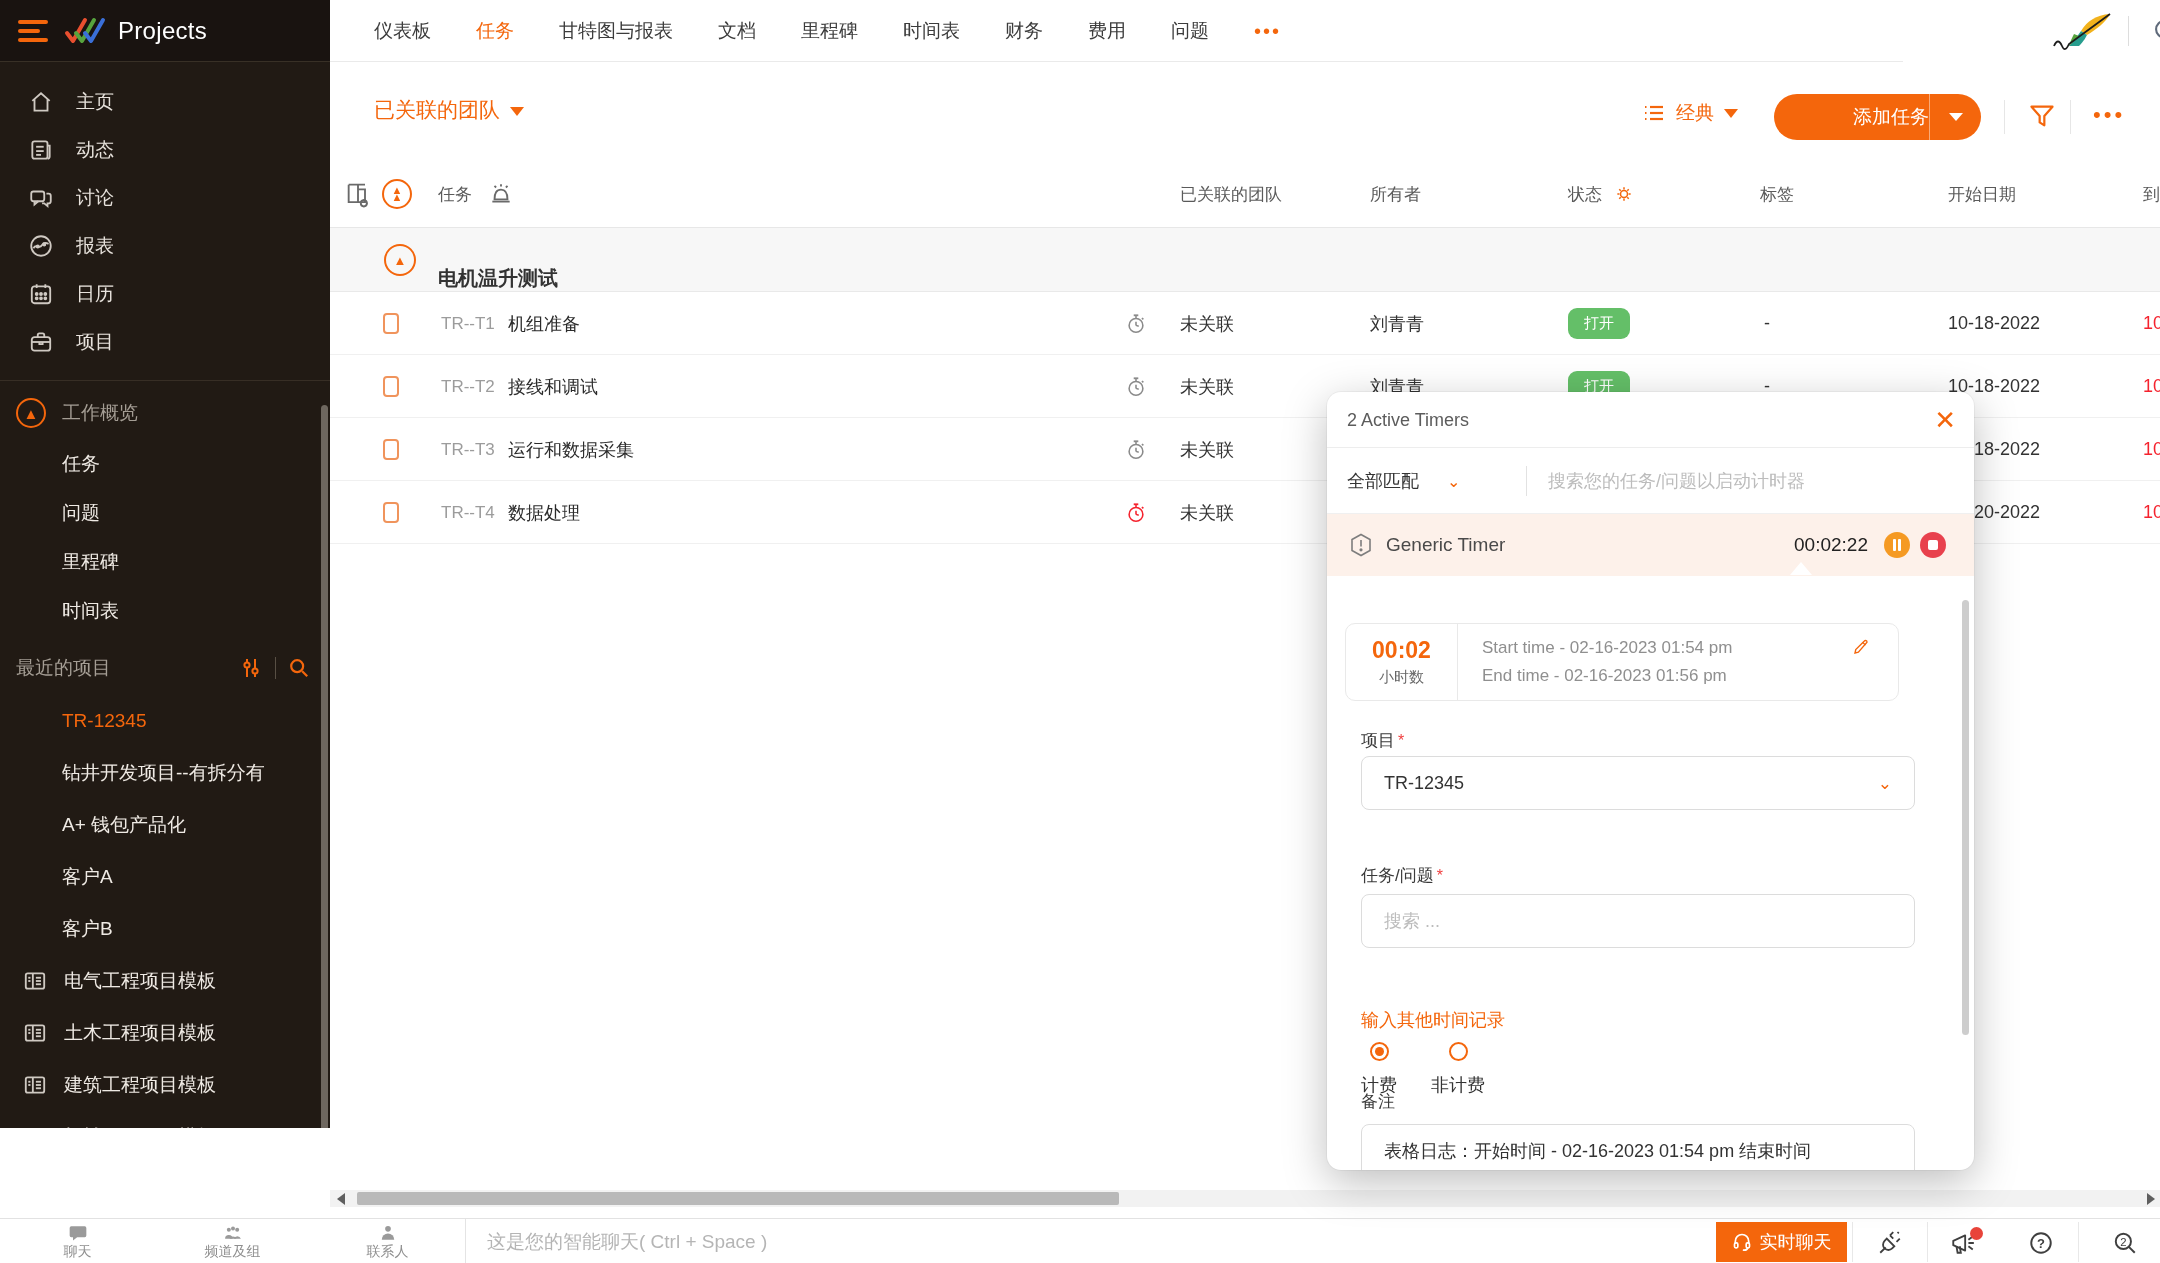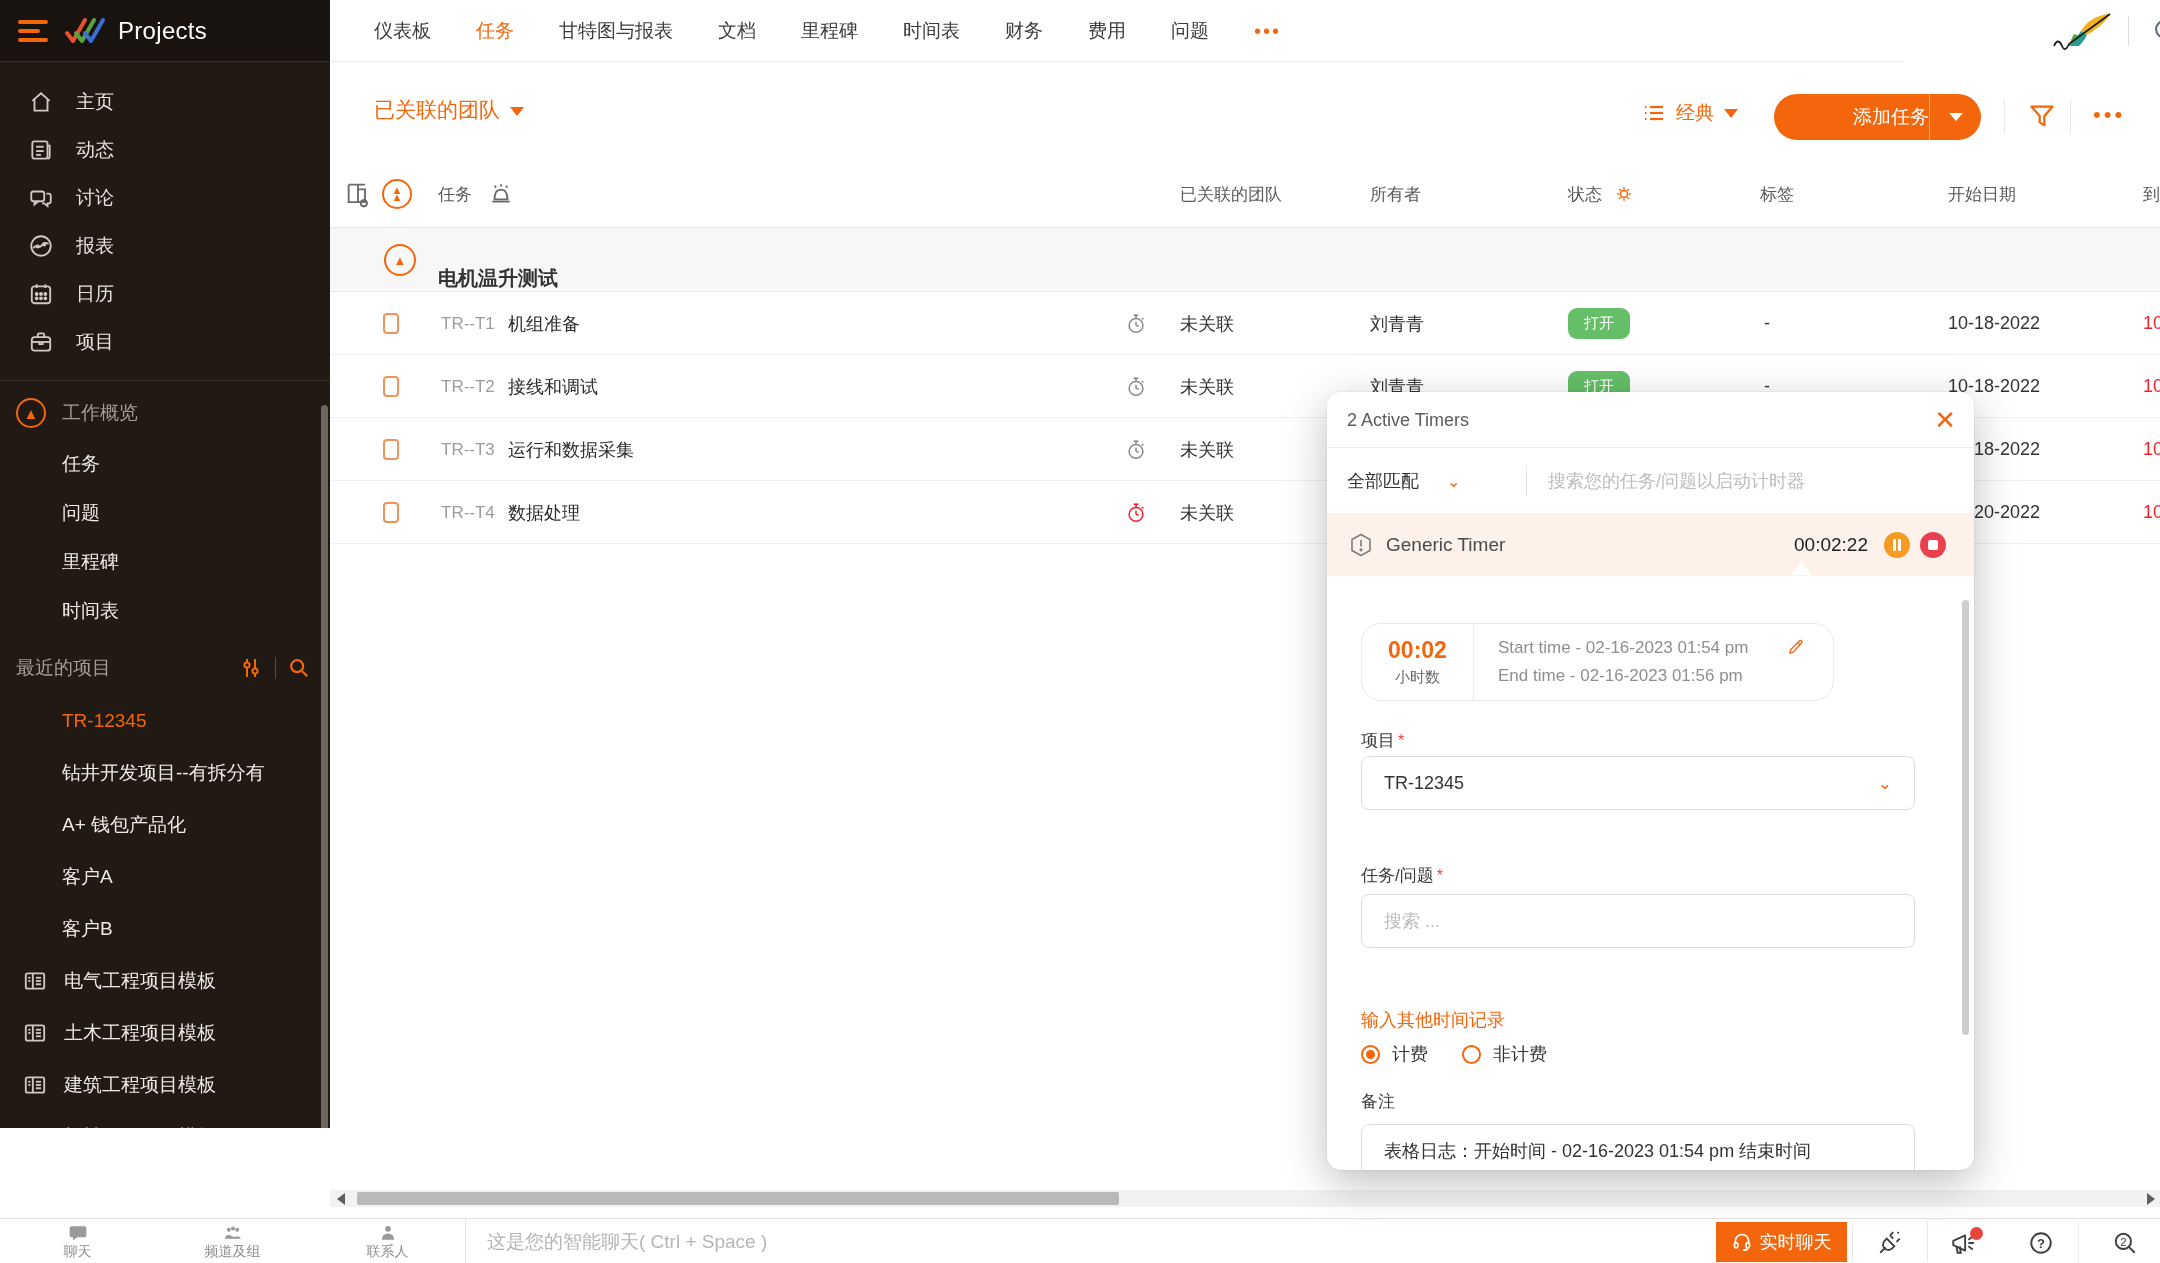--- a/index.html
+++ b/index.html
@@ -103,36 +103,36 @@
   #pp-timer .hex { position:absolute; left:23px; top:19px; width:22px; height:24px; color:#7d7d7d; }
   #pp-timer .nm { position:absolute; left:59px; top:0; height:62px; display:flex; align-items:center; color:#4a4a4a; font-size:19px; }
   #pp-timer .tm { position:absolute; right:106px; top:0; height:62px; display:flex; align-items:center; color:#222; font-size:19px; }
   .ctl { position:absolute; top:18px; width:26px; height:26px; border-radius:50%; cursor:pointer; }
   #ctl-pause { right:64px; background:#f59a23; }
   #ctl-pause i { position:absolute; top:7px; width:3px; height:12px; background:#fff; border-radius:1px; }
   #ctl-pause i:first-child { left:9px; } #ctl-pause i:last-child { left:14px; }
   #ctl-stop { right:28px; background:#e8414d; }
   #ctl-stop i { position:absolute; left:8px; top:8px; width:10px; height:10px; background:#fff; border-radius:2px; }
   #pp-caret { position:absolute; left:463px; top:170px; width:0; height:0; border-left:11px solid transparent; border-right:11px solid transparent; border-bottom:13px solid #fff; z-index:2; }
-  #pp-card { position:absolute; left:34px; top:231px; width:473px; height:78px; border:1px solid #e9e9e9; border-radius:20px; display:flex; }
+  #pp-card { position:absolute; left:18px; top:231px; width:554px; height:78px; border:1px solid #e9e9e9; border-radius:10px; display:flex; }
   #pp-card .hours { width:112px; display:flex; flex-direction:column; align-items:center; justify-content:center; border-right:1px solid #e9e9e9; }
   #pp-card .hours .hv { color:#f4660c; font-size:23px; font-weight:bold; }
   #pp-card .hours .hl { color:#666; font-size:15px; margin-top:4px; }
   #pp-card .times { flex:1; display:flex; flex-direction:column; justify-content:center; padding-left:24px; color:#8f8f8f; font-size:17px; line-height:28px; }
   #pp-card .pencil { position:absolute; right:28px; top:14px; width:18px; height:18px; color:#f4660c; cursor:pointer; }
   .pp-label { position:absolute; left:34px; color:#3a3a3a; font-size:17px; }
   .req { color:#f03e3e; margin-left:3px; font-size:16px; }
   .pp-field { position:absolute; left:34px; width:554px; height:54px; border:1px solid #dcdcdc; border-radius:8px; background:#fff; display:flex; align-items:center; padding:0 22px; font-size:18px; cursor:pointer; }
   #pp-proj-val { color:#333; flex:1; }
   #pp-proj .vee { color:#f4660c; font-size:17px; }
   #pp-task-ph { color:#bcbcbc; }
   #pp-link { position:absolute; left:34px; top:1008px; margin-top:-392px; }
   #pp-link a { color:#f4660c; font-size:18px; text-decoration:none; cursor:pointer; }
   .radio-row { position:absolute; left:34px; top:650px; display:flex; align-items:center; gap:34px; }
-  .radio { display:flex; align-items:center; gap:12px; cursor:pointer; font-size:18px; color:#333; }
+  .radio { display:flex; align-items:center; gap:12px; cursor:pointer; font-size:18px; color:#333;flex-direction:column; }
   .rdot { width:19px; height:19px; border:2px solid #f4660c; border-radius:50%; position:relative; background:#fff; }
   .rdot.sel::after { content:""; position:absolute; left:3px; top:3px; width:9px; height:9px; border-radius:50%; background:#f4660c; }
   #pp-notes-box { position:absolute; left:34px; top:732px; width:554px; height:60px; border:1px solid #dcdcdc; border-radius:8px 8px 0 0; padding:14px 22px 0 22px; color:#333; font-size:18px; white-space:nowrap; overflow:hidden; }
   #pp-scroll { position:absolute; right:5px; top:208px; width:7px; height:435px; background:#cdcdcd; border-radius:4px; }
 
   svg { display:block; width:100%; height:100%; }
 </style>
 </head>
 <body>
 

